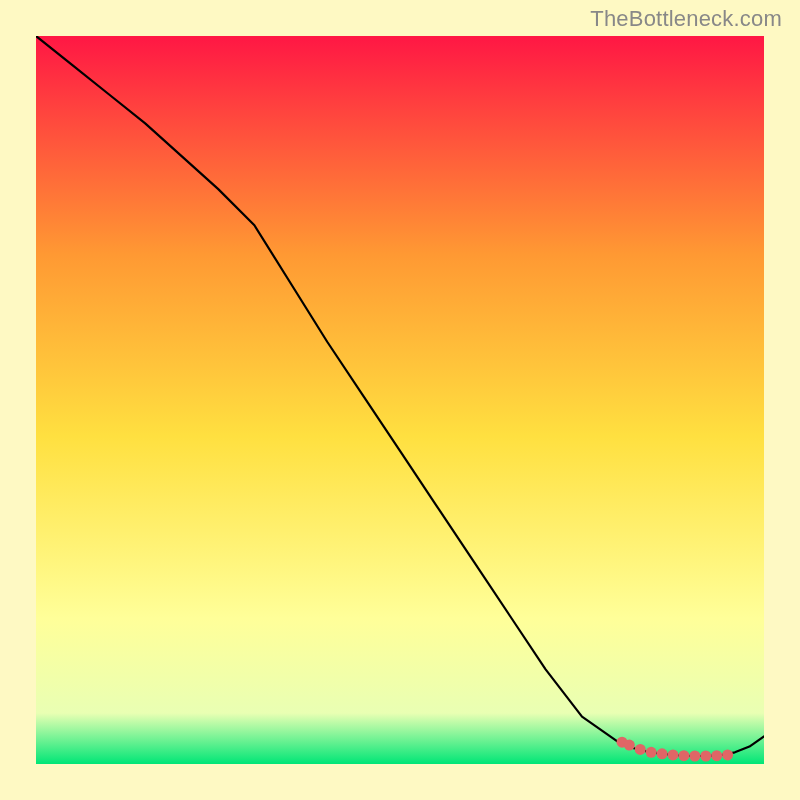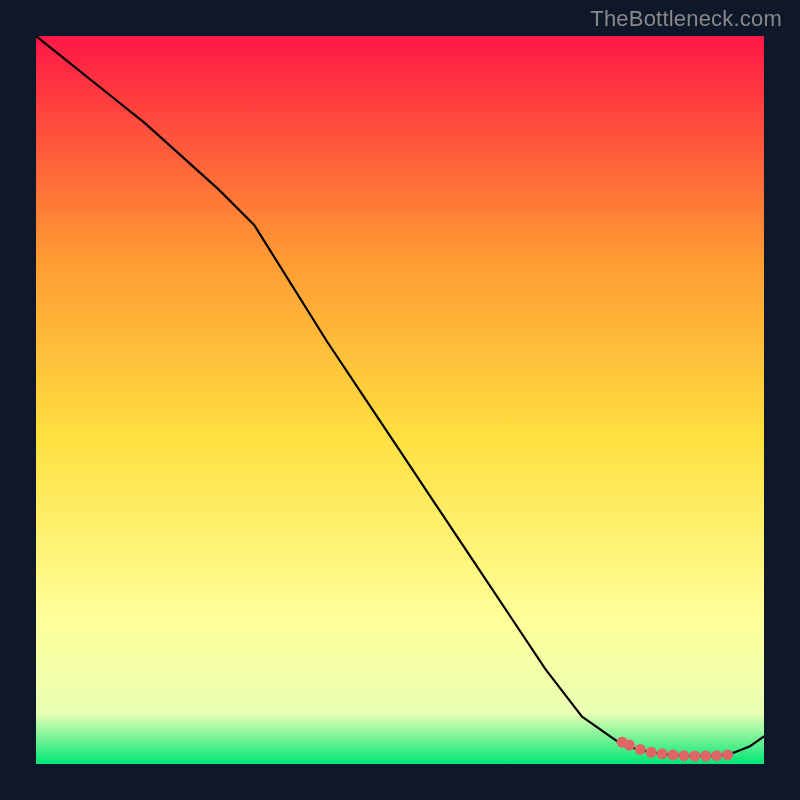--- a/index.html
+++ b/index.html
@@ -8,21 +8,21 @@
     width: 800px;
     height: 800px;
     background: #000;
     overflow: hidden;
     font-family: Arial, Helvetica, sans-serif;
   }
   .stage {
     position: relative;
     width: 800px;
     height: 800px;
-    background: #0f172a;
+    background: #fef9c3;
   }
   .plot {
     position: absolute;
     left: 36px;
     top: 36px;
     width: 728px;
     height: 728px;
     
   }
   .watermark {

